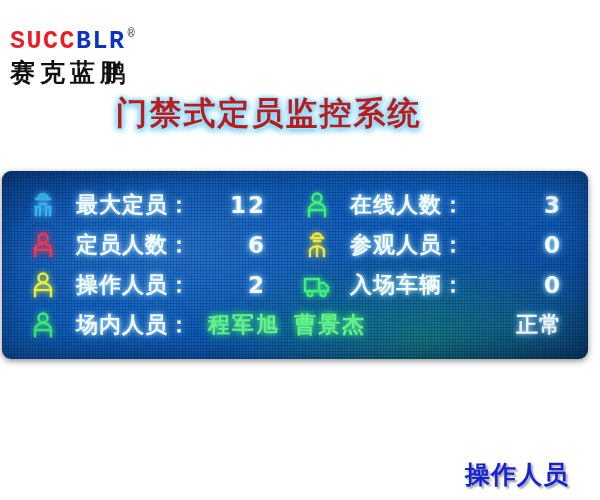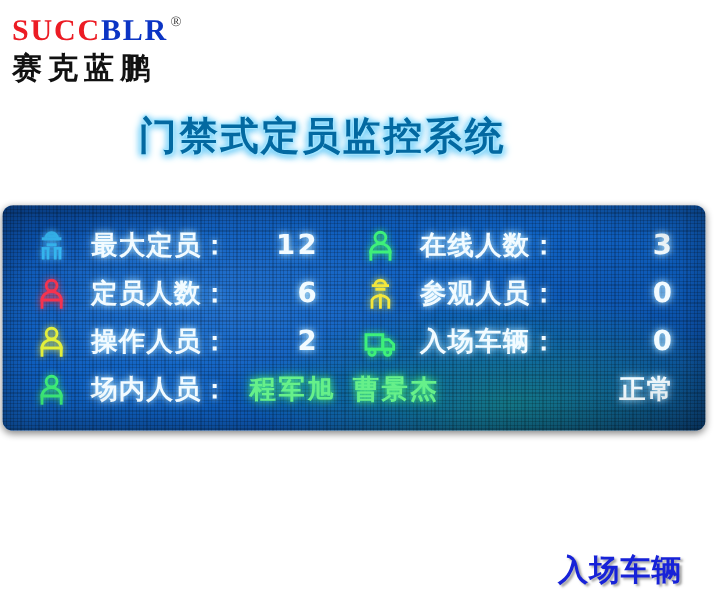--- a/index.html
+++ b/index.html
@@ -17,26 +17,27 @@
 
   
   #brand-logo {
     position: absolute;
     left: 10px;
     top: 6px;
     width: 200px;
     height: 64px;
   }
   #brand-wordmark {
-    font-family: Liberation Serif, serif;
+    font-family: Liberation Mono, monospace;
     font-weight: bold;
     font-size: 25px;
     letter-spacing: 1.5px;
     line-height: 28px;
     white-space: nowrap;
+    margin-top: 16px;
   }
   #brand-wordmark .part-red { color: #ec1c24; }
   #brand-wordmark .part-blue { color: #0b34c4; }
   #brand-reg {
     font-size: 12px;
     vertical-align: super;
     color: #3a3a3a;
     font-weight: normal;
     letter-spacing: 0;
     position: relative;
@@ -58,21 +59,21 @@
   #page-title {
     position: absolute;
     left: 0;
     top: 92px;
     width: 537px;
     text-align: center;
     font-family: "DejaVu Sans", "Liberation Sans", sans-serif;
     font-weight: bold;
     font-size: 32px;
     letter-spacing: 2px;
-    color: #0369a1;
+    color: #b91c1c;
     text-shadow:
       0 0 2px #9fe4ff,
       0 0 5px #7fd8ff,
       1px 1px 0 #bfeeff,
       -1px -1px 0 #bfeeff,
       2px 2px 6px #6cc9f5,
       -2px 2px 6px #6cc9f5;
     white-space: nowrap;
   }
 
@@ -343,13 +344,13 @@
       </div>
       <div class="cell cell-status">
         <span class="led-text">正常</span>
       </div>
     </div>
 
   </div>
   <div id="led-vignette"></div>
 </div>
 
-<div id="footer-logo">入场车辆</div>
+<div id="footer-logo">操作人员</div>
 
 </body></html>

